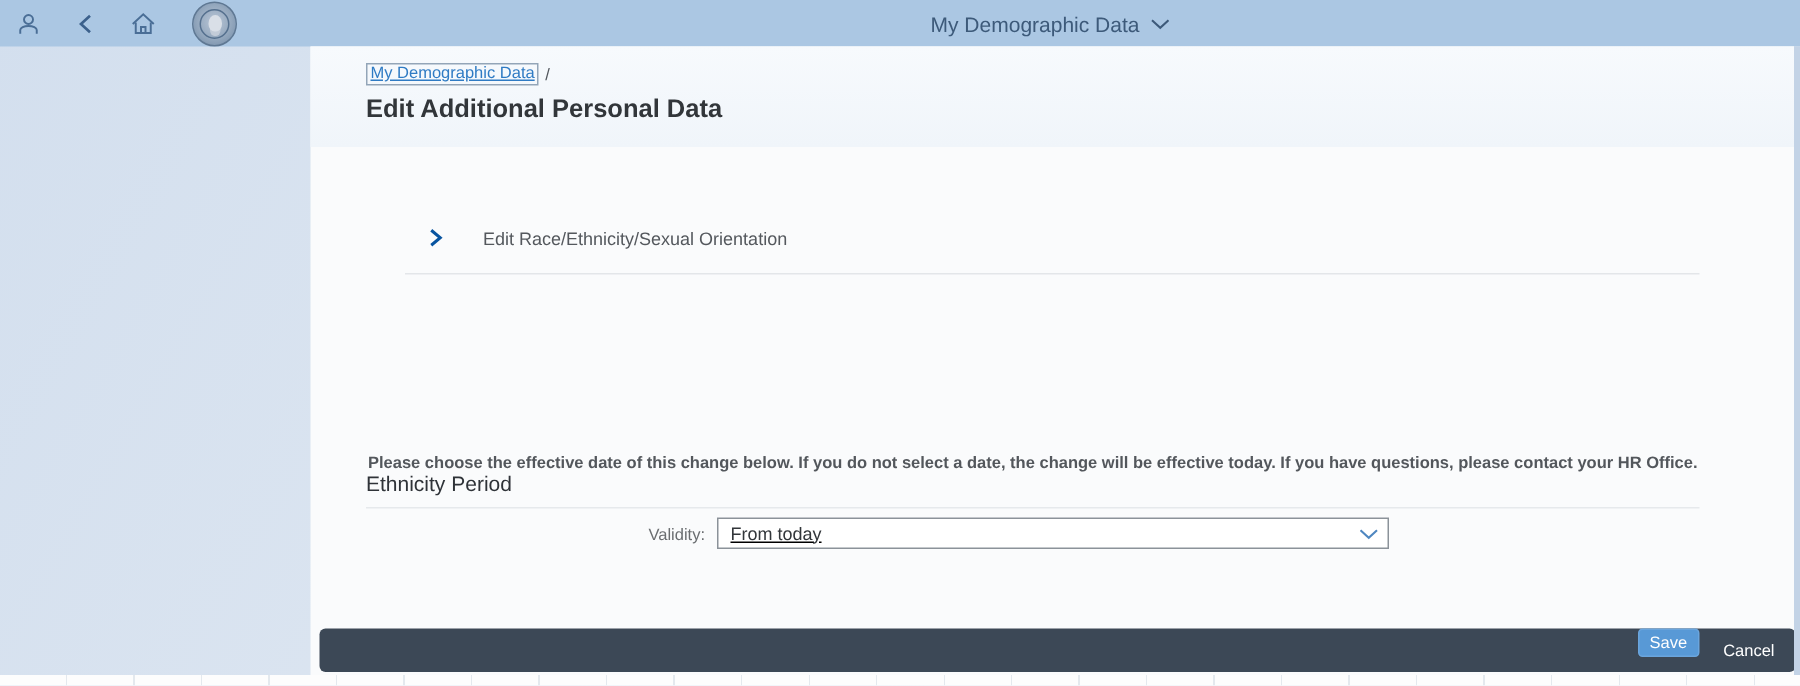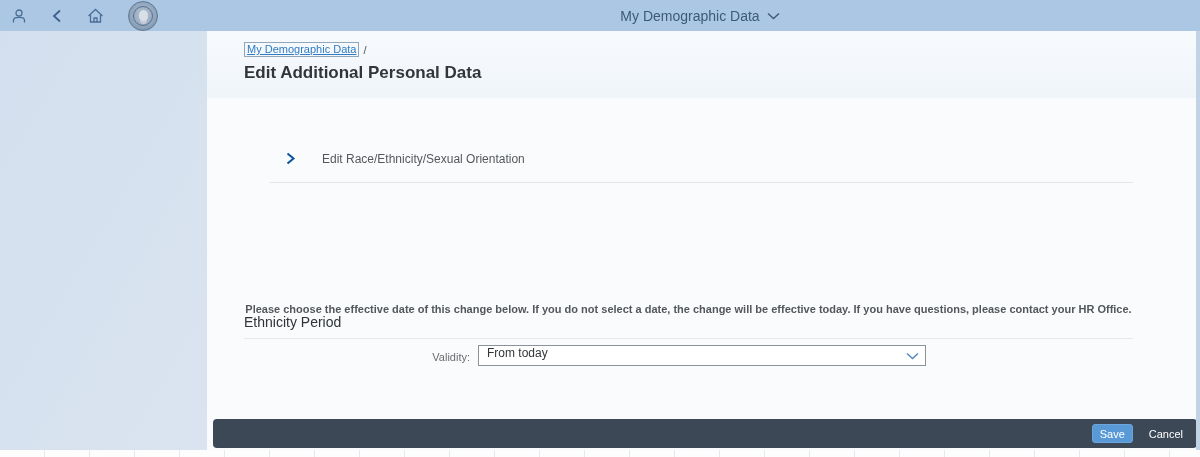--- a/index.html
+++ b/index.html
@@ -56,29 +56,29 @@
     text-align:center; font-size:11px; font-weight:bold; color:#53575c;margin-top:16px; }
   .validity-heading { position:absolute; left:37px; top:283px; font-size:14px;
     color:#2f3338; }
   .form-divider { position:absolute; left:37px; top:307px; width:889px;
     height:1px; background:#e6e9ec; }
   .validity-label { position:absolute; left:150px; top:316px; width:113px;
     height:20px; line-height:20px; text-align:right; font-size:11px;
     color:#6a6d70; }
   .validity-select { position:absolute; left:271px; top:314px; width:448px;
     height:21px; background:#fff; border:1px solid #8b9299; display:flex;
-    cursor:pointer; }
+    align-items:center; cursor:pointer;text-decoration:underline; }
   .validity-select .val { flex:1; padding-left:8px; font-size:12px;
     color:#32363a; }
   .validity-select .arrow { width:26px; display:flex; align-items:center;
     justify-content:center; }
 
   
   .footer { position:absolute; left:6px; top:388px; width:984px; height:29px;
-    background:#3c4856; border-radius:4px; display:flex; align-items:center;
+    background:#3c4856; border-radius:4px; display:flex; 
     justify-content:flex-end; gap:12px; padding-right:10px; }
   .btn-save { min-width:34px; height:19px; padding:0 7px; background:#5899d6;
     border:1px solid #6aa5dd; border-radius:3px; color:#fff; font-size:11px;
     font-family:"Liberation Sans",sans-serif; cursor:pointer; }
   .btn-cancel { background:transparent; border:none; color:#fff;
     font-size:11px; font-family:"Liberation Sans",sans-serif; cursor:pointer;
     padding:0 4px; }
 
   
   .scroll-strip { position:absolute; left:1196px; top:31px; width:4px;

